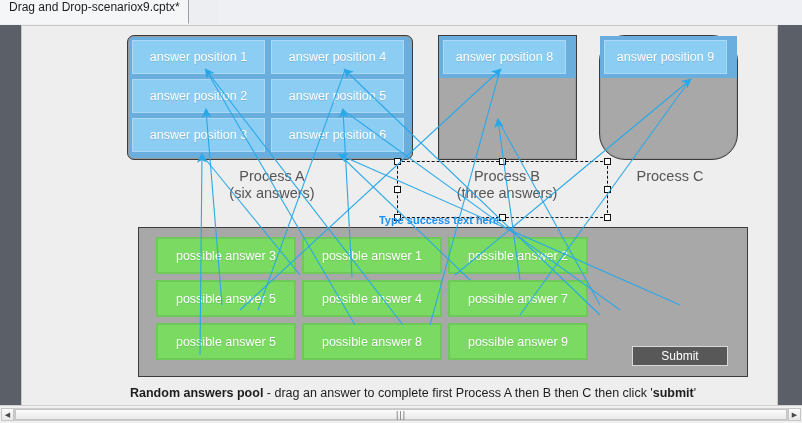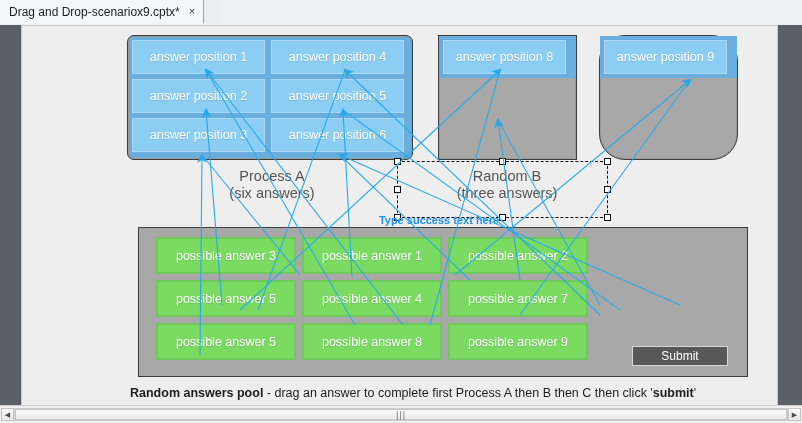--- a/index.html
+++ b/index.html
@@ -10,21 +10,21 @@
     -webkit-font-smoothing:antialiased;
   }
   .app{position:relative;width:802px;height:423px;}
 
   
   .tabbar{position:absolute;left:0;top:0;width:802px;height:25px;
     background:#eceef1;border-bottom:1px solid #b7bcc2;}
   .tab{position:absolute;left:0;top:0;height:24px;padding:0 8px 0 9px;
     display:flex;align-items:center;gap:9px;
     background:#f4f6f8;border-right:1px solid #9aa0a7;border-bottom:1px solid #f4f6f8;
-    box-sizing:border-box;}
+    box-sizing:border-box;flex-direction:column;}
   .tab-title{font-size:12px;color:#1d1d1d;white-space:nowrap;}
   .tab-close{font-size:11px;color:#3a3a3a;cursor:pointer;line-height:1;}
   .tabbar-rest{position:absolute;left:219px;top:0;right:0;height:24px;background:#eef0f3;}
 
   
   .workspace{position:absolute;left:0;top:25px;width:802px;height:398px;background:#5b6068;}
   .canvas{position:absolute;left:21px;top:0px;width:757px;height:381px;
     background:#eeeeee;border:1px solid #c8c8c8;box-sizing:border-box;}
 
   
@@ -161,24 +161,25 @@
               </div>
           </div>
         </div>
       </div>
 
       <div class="caption cap-a">
         <div>Process A</div>
         <div>(six answers)</div>
       </div>
       <div class="caption cap-b">
-        <div>Random B</div>
+        <div>Process B</div>
         <div>(three answers)</div>
       </div>
       <div class="caption cap-c">
+        <div>Process C</div>
       </div>
 
       <div class="selbox">
         <span class="handle h-tl"></span>
         <span class="handle h-tm"></span>
         <span class="handle h-tr"></span>
         <span class="handle h-ml"></span>
         <span class="handle h-mr"></span>
         <span class="handle h-bl"></span>
         <span class="handle h-bm"></span>

